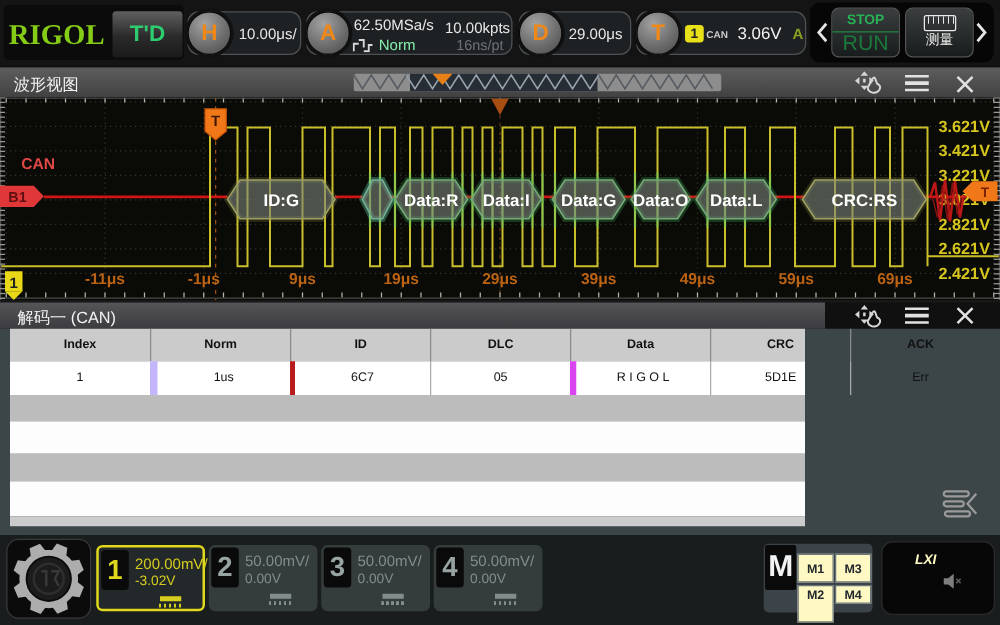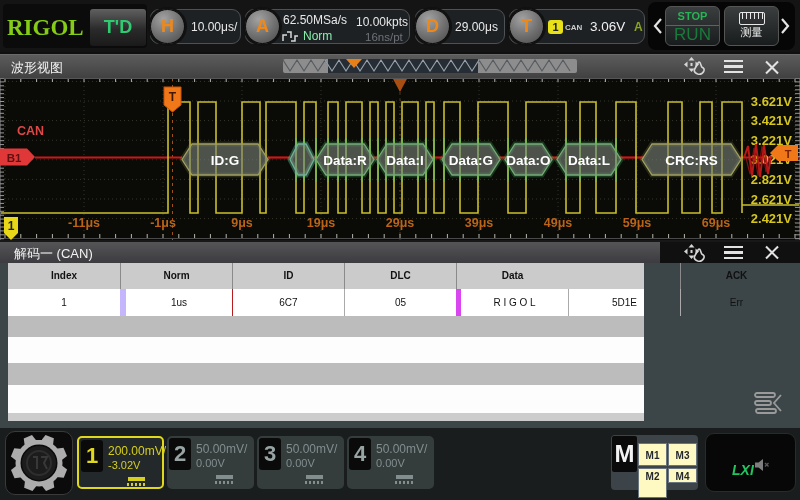--- a/index.html
+++ b/index.html
@@ -50,21 +50,21 @@
 #ch1 .imp{background:#d6ce1e}
 #ch1 .imp:after{background:repeating-linear-gradient(90deg,#d6ce1e 0 2px,transparent 2px 4px)}
 .choff .num{color:#98a4a4}
 .choff .l1,.choff .l2{color:#828e8e}
 .choff .imp{background:#828e8e}
 .choff .imp:after{background:repeating-linear-gradient(90deg,#828e8e 0 2px,transparent 2px 4px)}
 #mclu{left:611px;top:435px;width:87px;height:55px;background:#3c444a;border-radius:4px}
 #mclu .mbox{position:absolute;left:1px;top:1px;width:25px;height:36px;background:#0a0a0a;border-radius:2px;color:#f2f2f2;font-weight:bold;font-size:24px;text-align:center;line-height:36px}
 .mbtn{position:absolute;width:29px;background:#fef9c3;border:1px solid #6a747c;color:#23282e;font-weight:bold;font-size:10px;text-align:center}
 #lxibox{left:705px;top:433px;width:91px;height:59px;background:#070707;border-radius:9px;border:1px solid #2a2a2a}
-#lxibox .lxi{position:absolute;left:26px;top:28px;color:#22c55e;font-weight:bold;font-style:italic;font-size:14px}
+#lxibox .lxi{position:absolute;left:26px;top:8px;color:#fef9c3;font-weight:bold;font-style:italic;font-size:11px}
 
 </style></head><body>
 <div class="abs" id="topbar"></div>
 <div class="abs" style="left:3px;top:4px;width:144px;height:44px;background:#0b0b0b;border-radius:4px"></div>
 <div class="abs" id="logo">RIGOL</div>
 <div class="abs" id="tdbox">T'D</div>
 <div class="abs pill" style="left:150px;width:91px">
     <div class="circ">H</div>
     <div class="abs wt" style="left:40px;top:10px">10.00μs/</div>
   </div>
@@ -454,26 +454,27 @@
 <div class="hamb" style="left:724px;top:4px"></div>
 <div class="xico" style="left:765px;top:3px"></div>
 </div>
 <div class="abs" id="dtable">
 <div class="trow" style="top:0;height:26px;background:#cbcbcb">
       <div class="cell hcell" style="left:0px;width:112px;line-height:26px;border-left:none">Index</div>
       <div class="cell hcell" style="left:112px;width:112px;line-height:26px;border-left:1px solid #8a8a8a">Norm</div>
       <div class="cell hcell" style="left:336px;width:112px;line-height:26px;border-left:1px solid #8a8a8a">DLC</div>
       <div class="cell hcell" style="left:224px;width:112px;line-height:26px;border-left:1px solid #8a8a8a">ID</div>
       <div class="cell hcell" style="left:448px;width:112px;line-height:26px;border-left:1px solid #8a8a8a">Data</div>
+      <div class="cell hcell" style="left:560px;width:112px;line-height:26px;border-left:1px solid #8a8a8a">CRC</div>
       <div class="cell hcell" style="left:672px;width:112px;line-height:26px;border-left:1px solid #8a8a8a">ACK</div>
     </div>
 <div class="trow" style="top:26px;height:27px;background:#fff">
       <div class="cell" style="left:0px;width:112px;line-height:27px;border-left:none">1</div>
       <div class="cell" style="left:112px;width:112px;line-height:27px;border-left:6px solid #c4b5fd">1us</div>
-      <div class="cell" style="left:224px;width:112px;line-height:27px;border-left:1px solid #b91c1c">6C7</div>
+      <div class="cell" style="left:224px;width:112px;line-height:27px;border-left:4px solid #b91c1c">6C7</div>
       <div class="cell" style="left:336px;width:112px;line-height:27px;border-left:1px solid #aaa">05</div>
       <div class="cell" style="left:448px;width:112px;line-height:27px;border-left:5px solid #d946ef">R I G O L</div>
       <div class="cell" style="left:560px;width:112px;line-height:27px;border-left:1px solid #aaa">5D1E</div>
       <div class="cell" style="left:672px;width:112px;line-height:27px;border-left:1px solid #aaa">Err</div>
     </div>
 <div class="trow" style="top:53px;height:21px;background:#bcbcbc"></div>
 <div class="trow" style="top:74px;height:26px;background:#fdfdfd"></div>
 <div class="trow" style="top:100px;height:22px;background:#bcbcbc"></div>
 <div class="trow" style="top:122px;height:28px;background:#fdfdfd"></div>
 <div class="trow" style="top:150px;height:8px;background:#cccccc"></div>

